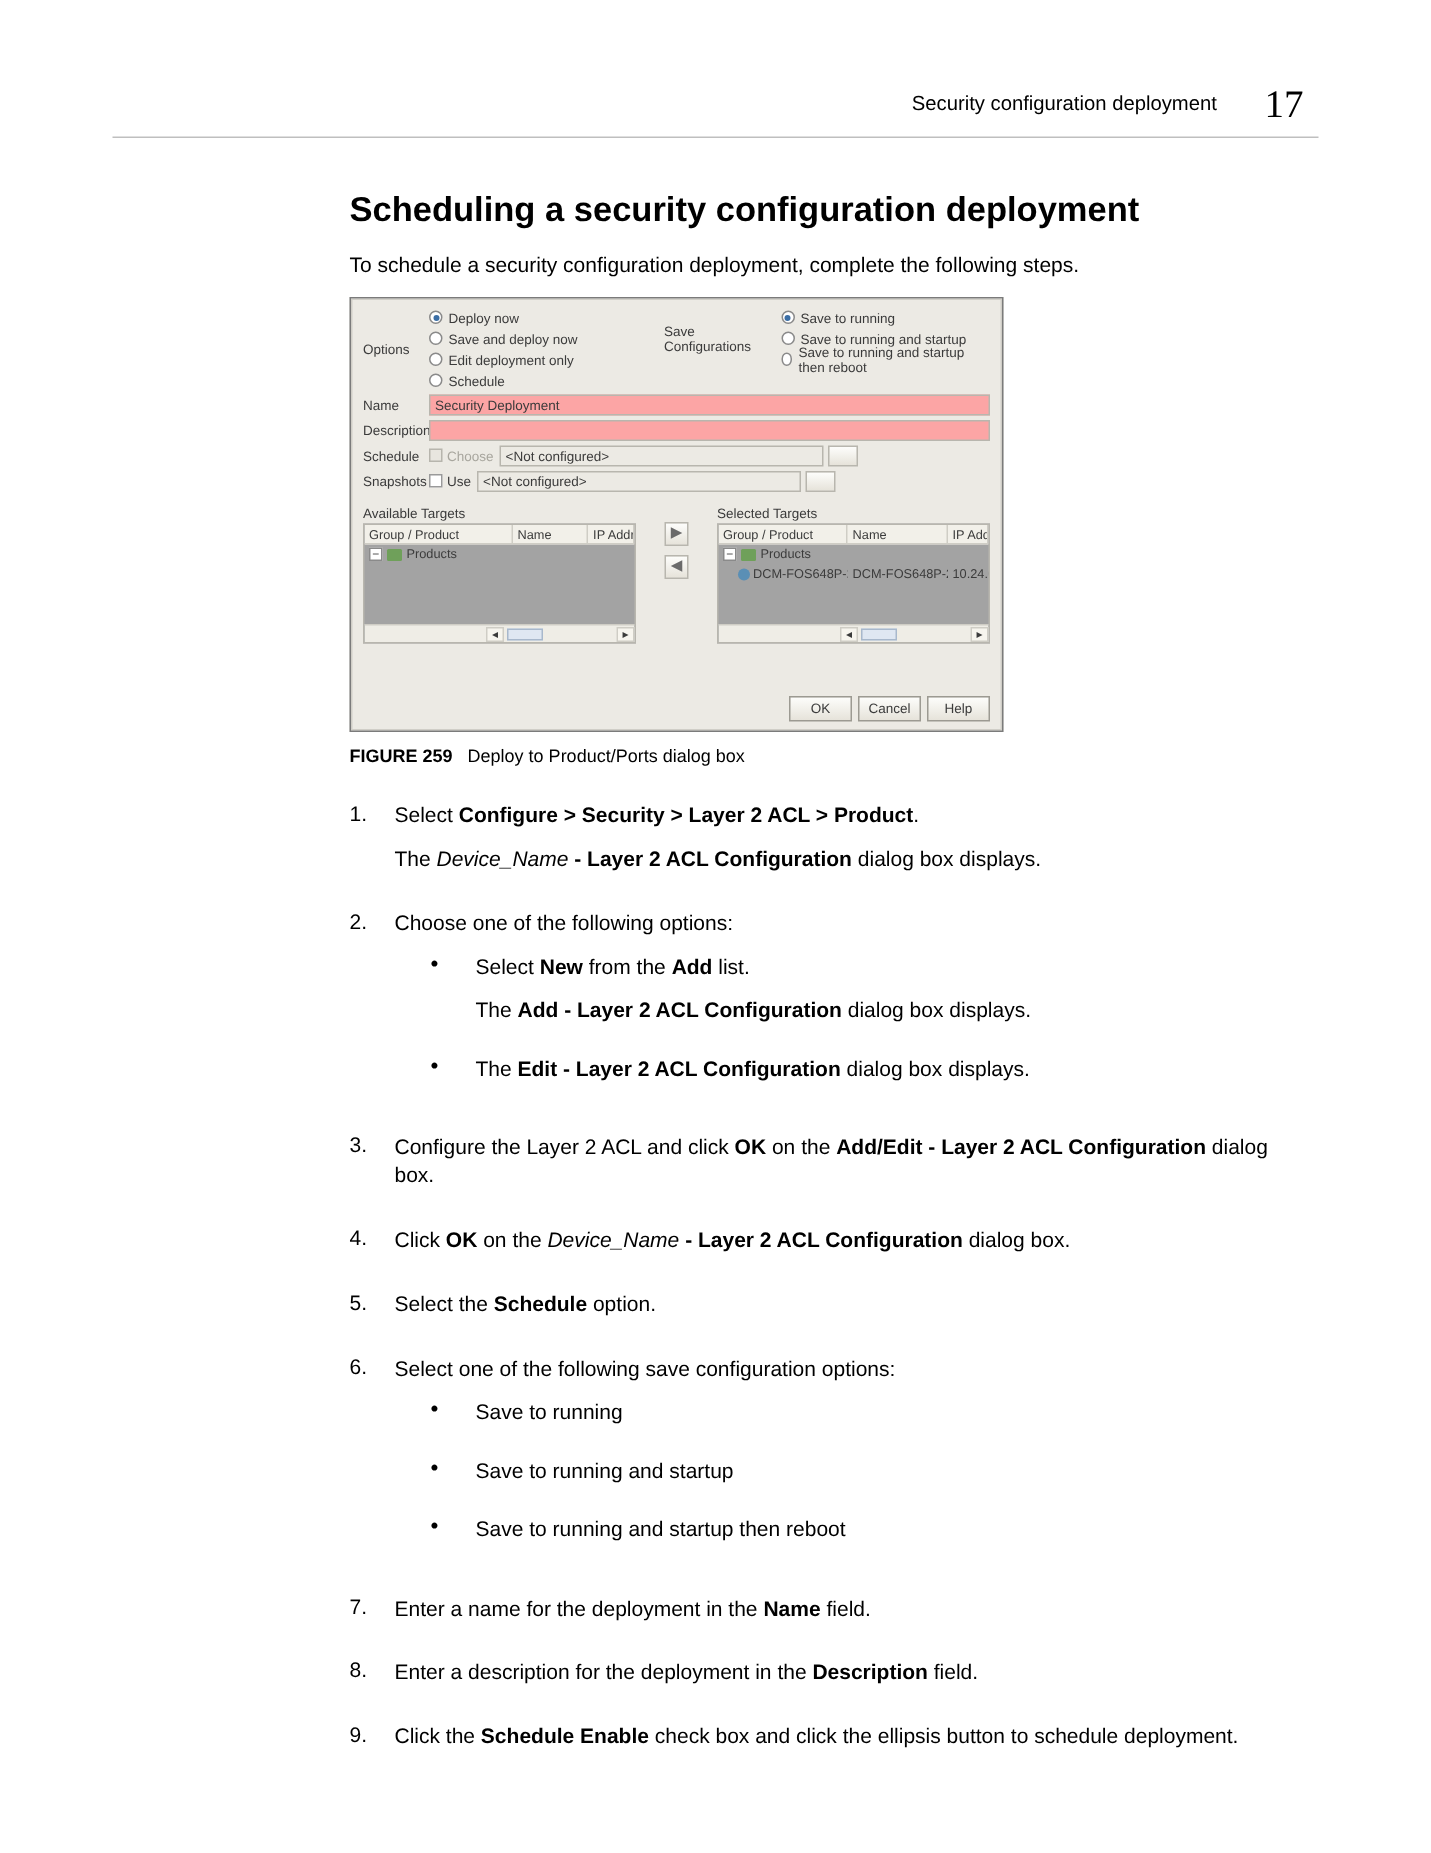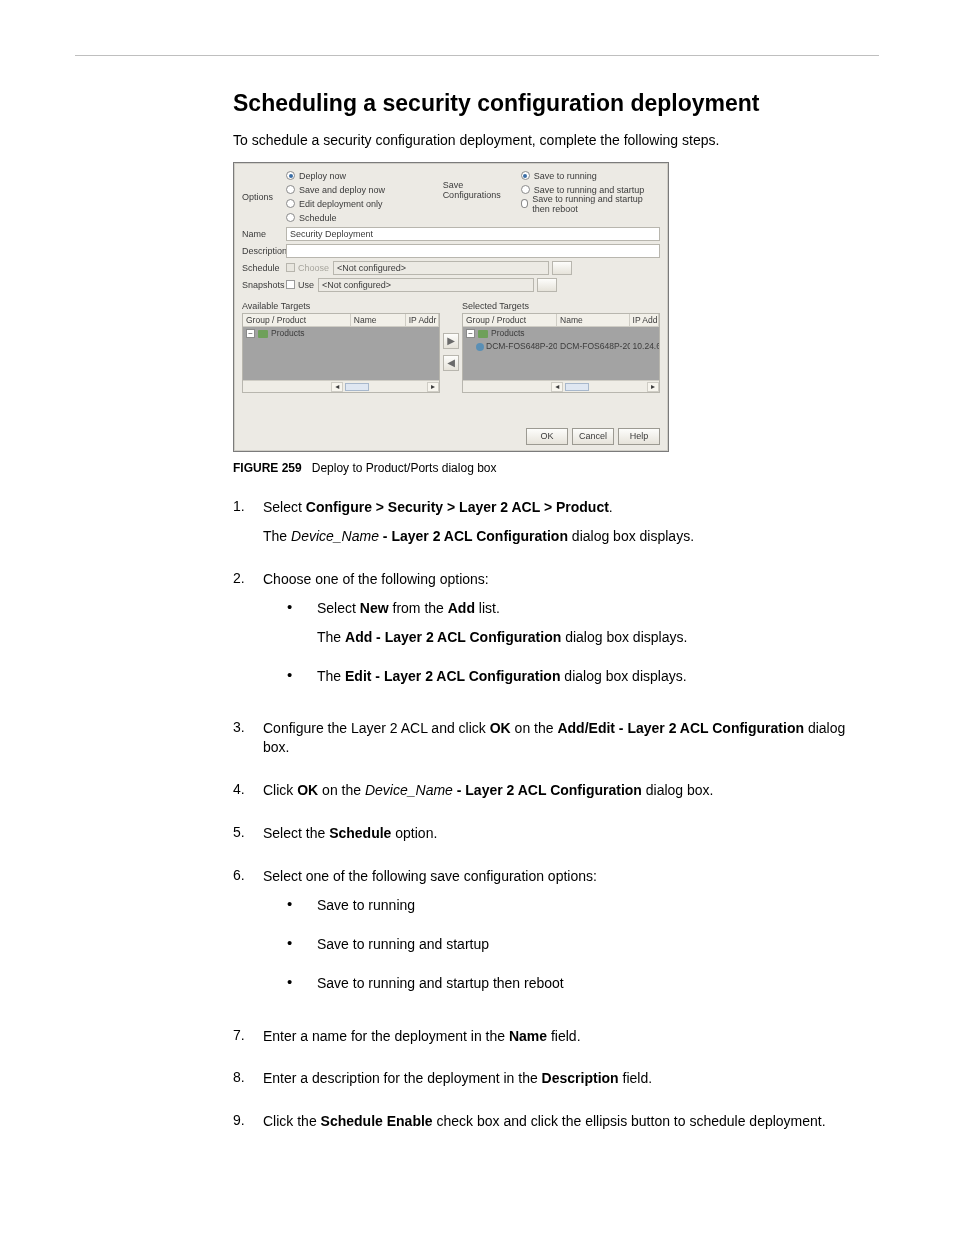--- a/index.html
+++ b/index.html
@@ -33,47 +33,51 @@
   .dlg .sec{padding:6px 8px 0 8px;}
   .dlg .lbl{width:44px;flex:none;}
   .dlg .radio{width:9px;height:9px;border:1px solid #8a8a8a;border-radius:50%;background:#fff;display:inline-block;vertical-align:middle;margin-right:4px;position:relative;}
   .dlg .radio.sel:after{content:"";position:absolute;left:1.5px;top:1.5px;width:4px;height:4px;border-radius:50%;background:#3b6ea5;}
   .dlg .cb{width:9px;height:9px;border:1px solid #9a9a9a;background:#fff;display:inline-block;vertical-align:middle;margin-right:3px;}
   .dlg .cb.dis{background:#e8e6df;border-color:#b7b5ad;}
   .dlg .col{display:flex;}
   .dlg .left{width:48%;}
   .dlg .right{width:52%;}
   .dlg .optline{height:14px;display:flex;align-items:center;}
-  .dlg .input{height:14px;border:1px solid #b8b6ae;background:#ffffff;padding:0 3px;line-height:12px;}
+  .dlg .input{height:14px;border:1px solid #b8b6ae;background:#fca5a5;padding:0 3px;line-height:12px;}
   .dlg .input.dis{background:#eceae4;}
   .dlg .ebtn{width:20px;height:14px;border:1px solid #b8b6ae;background:linear-gradient(#fdfdfb,#e6e3da);margin-left:3px;}
   .dlg .sectitle{font-size:9px;margin:5px 0 2px 0;}
   .dlg .grid{border:1px solid #b8b6ae;background:#a3a3a3;height:80px;position:relative;overflow:hidden;}
   .dlg .ghead{display:flex;background:#f2f0e9;border-bottom:1px solid #cfcdc5;height:13px;font-size:8.5px;}
   .dlg .ghead>div{border-right:1px solid #cfcdc5;padding:1px 3px;white-space:nowrap;overflow:hidden;}
   .dlg .grow{display:flex;font-size:8.5px;height:13px;}
   .dlg .grow>div{padding:1px 3px;white-space:nowrap;overflow:hidden;}
   .dlg .treeico{width:9px;height:9px;border:1px solid #8a8a8a;display:inline-block;vertical-align:middle;text-align:center;line-height:7px;font-size:8px;margin-right:3px;background:#fff;}
   .dlg .glyph{display:inline-block;width:10px;height:8px;background:#6fa05a;border-radius:1px;vertical-align:middle;margin-right:3px;}
   .dlg .glyph2{display:inline-block;width:8px;height:8px;background:#5a8fb5;border-radius:50%;vertical-align:middle;margin:0 2px 0 10px;}
   .dlg .hsb{position:absolute;left:0;right:0;bottom:0;height:12px;background:#efede6;border-top:1px solid #cfcdc5;display:flex;align-items:center;}
   .dlg .hsbar{position:absolute;left:0;width:12px;height:10px;top:1px;background:#f7f5ee;border:1px solid #cfcdc5;text-align:center;line-height:8px;font-size:8px;}
   .dlg .hsbar.r{left:auto;right:0;}
   .dlg .hsthumb{position:absolute;left:14px;width:24px;height:8px;top:2px;background:#dfe7f2;border:1px solid #a8b8cc;}
   .dlg .mid{width:22px;display:flex;flex-direction:column;justify-content:center;gap:6px;align-items:center;}
   .dlg .arrowbtn{width:16px;height:16px;border:1px solid #b8b6ae;background:linear-gradient(#fdfdfb,#e6e3da);font-size:10px;line-height:14px;text-align:center;color:#6a6a6a;}
   .dlg .btnbar{position:absolute;right:8px;bottom:6px;display:flex;gap:4px;}
   .dlg .btn{width:42px;height:17px;border:1px solid #9c9a92;background:linear-gradient(#fdfdfb,#e6e3da);font-size:9px;text-align:center;line-height:15px;}
-  .dlg .gridswrap{display:flex;gap:0;align-items:center;padding:0 8px;}
+  .dlg .gridswrap{display:flex;gap:16px;align-items:flex-start;padding:0 8px;}
   .dlg .gridcol{flex:1;min-width:0;}
 </style>
 </head>
 <body>
 
 <div class="page">
+  <div class="running-head">
+    <span>Security configuration deployment</span>
+    <span class="num">17</span>
+  </div>
   <div class="hr"></div>
 
   <div class="content">
     <h1>Scheduling a security configuration deployment</h1>
     <p>To schedule a security configuration deployment, complete the following steps.</p>
 
     <div class="dlg">
       <div class="sec col">
         <div class="left">
           <div class="row">

